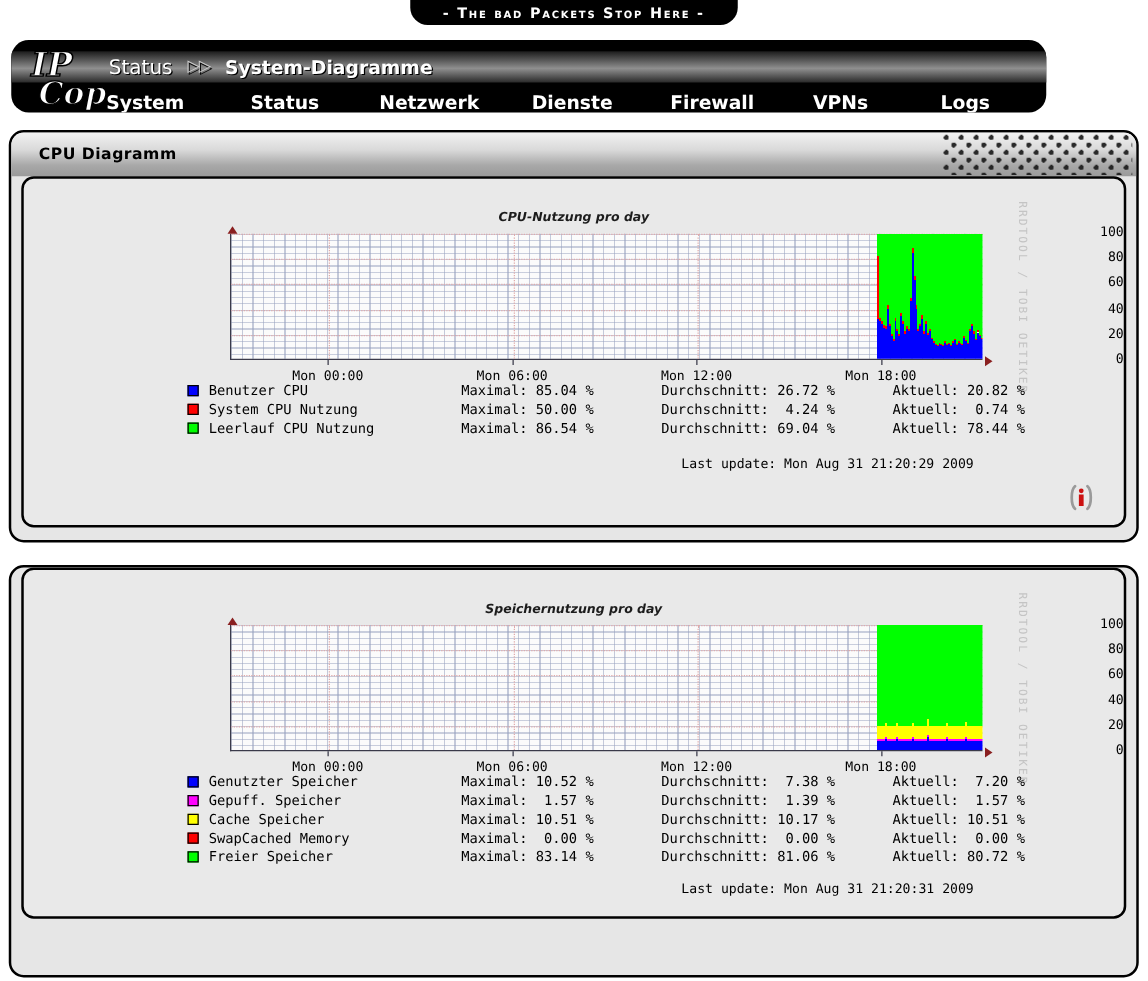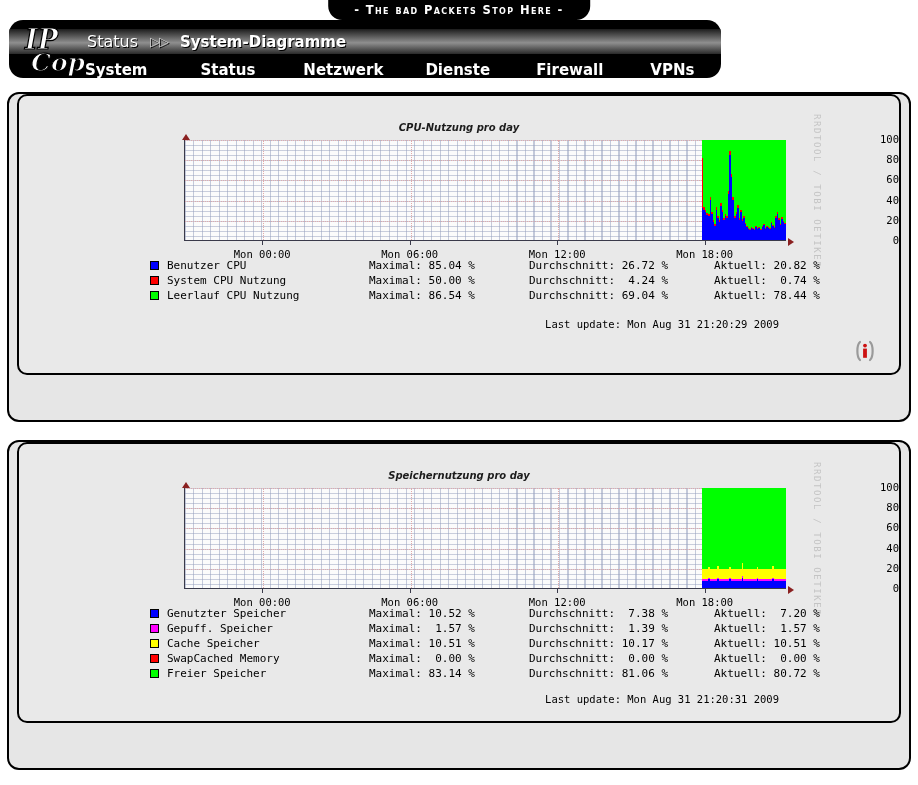--- a/index.html
+++ b/index.html
@@ -32,22 +32,22 @@
     letter-spacing: 1.4px;
     font-variant: small-caps;
     line-height: 20px;
     white-space: nowrap;
     text-align: center;
   }
 
   
   .header {
     position: relative;
-    width: 712px;
-    margin: 0 9px;
+    width: 828px;
+    margin: 12px 9px;
     height: 58px;
     background: #000000;
     border-radius: 14px;
     overflow: hidden;
   }
   .header-breadcrumb-strip {
     position: absolute;
     left: 0; top: 9px;
     width: 900px; height: 25px;
     background: linear-gradient(to bottom, #1c1c1c 0%, #7a7a7a 45%, #8f8f8f 55%, #2a2a2a 100%);
@@ -327,20 +327,24 @@
     <span class="nav-item">Status</span>
     <span class="nav-item">Netzwerk</span>
     <span class="nav-item">Dienste</span>
     <span class="nav-item">Firewall</span>
     <span class="nav-item">VPNs</span>
     <span class="nav-item">Logs</span>
   </div>
 </div>
 
 <div class="panel" id="panel-cpu">
+  <div class="panel-head">
+    <div class="panel-title">CPU Diagramm</div>
+    <div class="dots"></div>
+  </div>
   <div class="panel-body">
     <div class="graph" id="graph-cpu">
       <div class="graph-title">CPU-Nutzung pro day</div>
       <div class="watermark">RRDTOOL / TOBI OETIKER</div>
       <div class="plot">
           <div class="hgrid" style="top: 80.8px;"></div>
           <div class="hgrid" style="top: 60.6px;"></div>
           <div class="hgrid" style="top: 40.4px;"></div>
           <div class="hgrid" style="top: 20.2px;"></div>
           <div class="hgrid" style="top: 0px;"></div>

